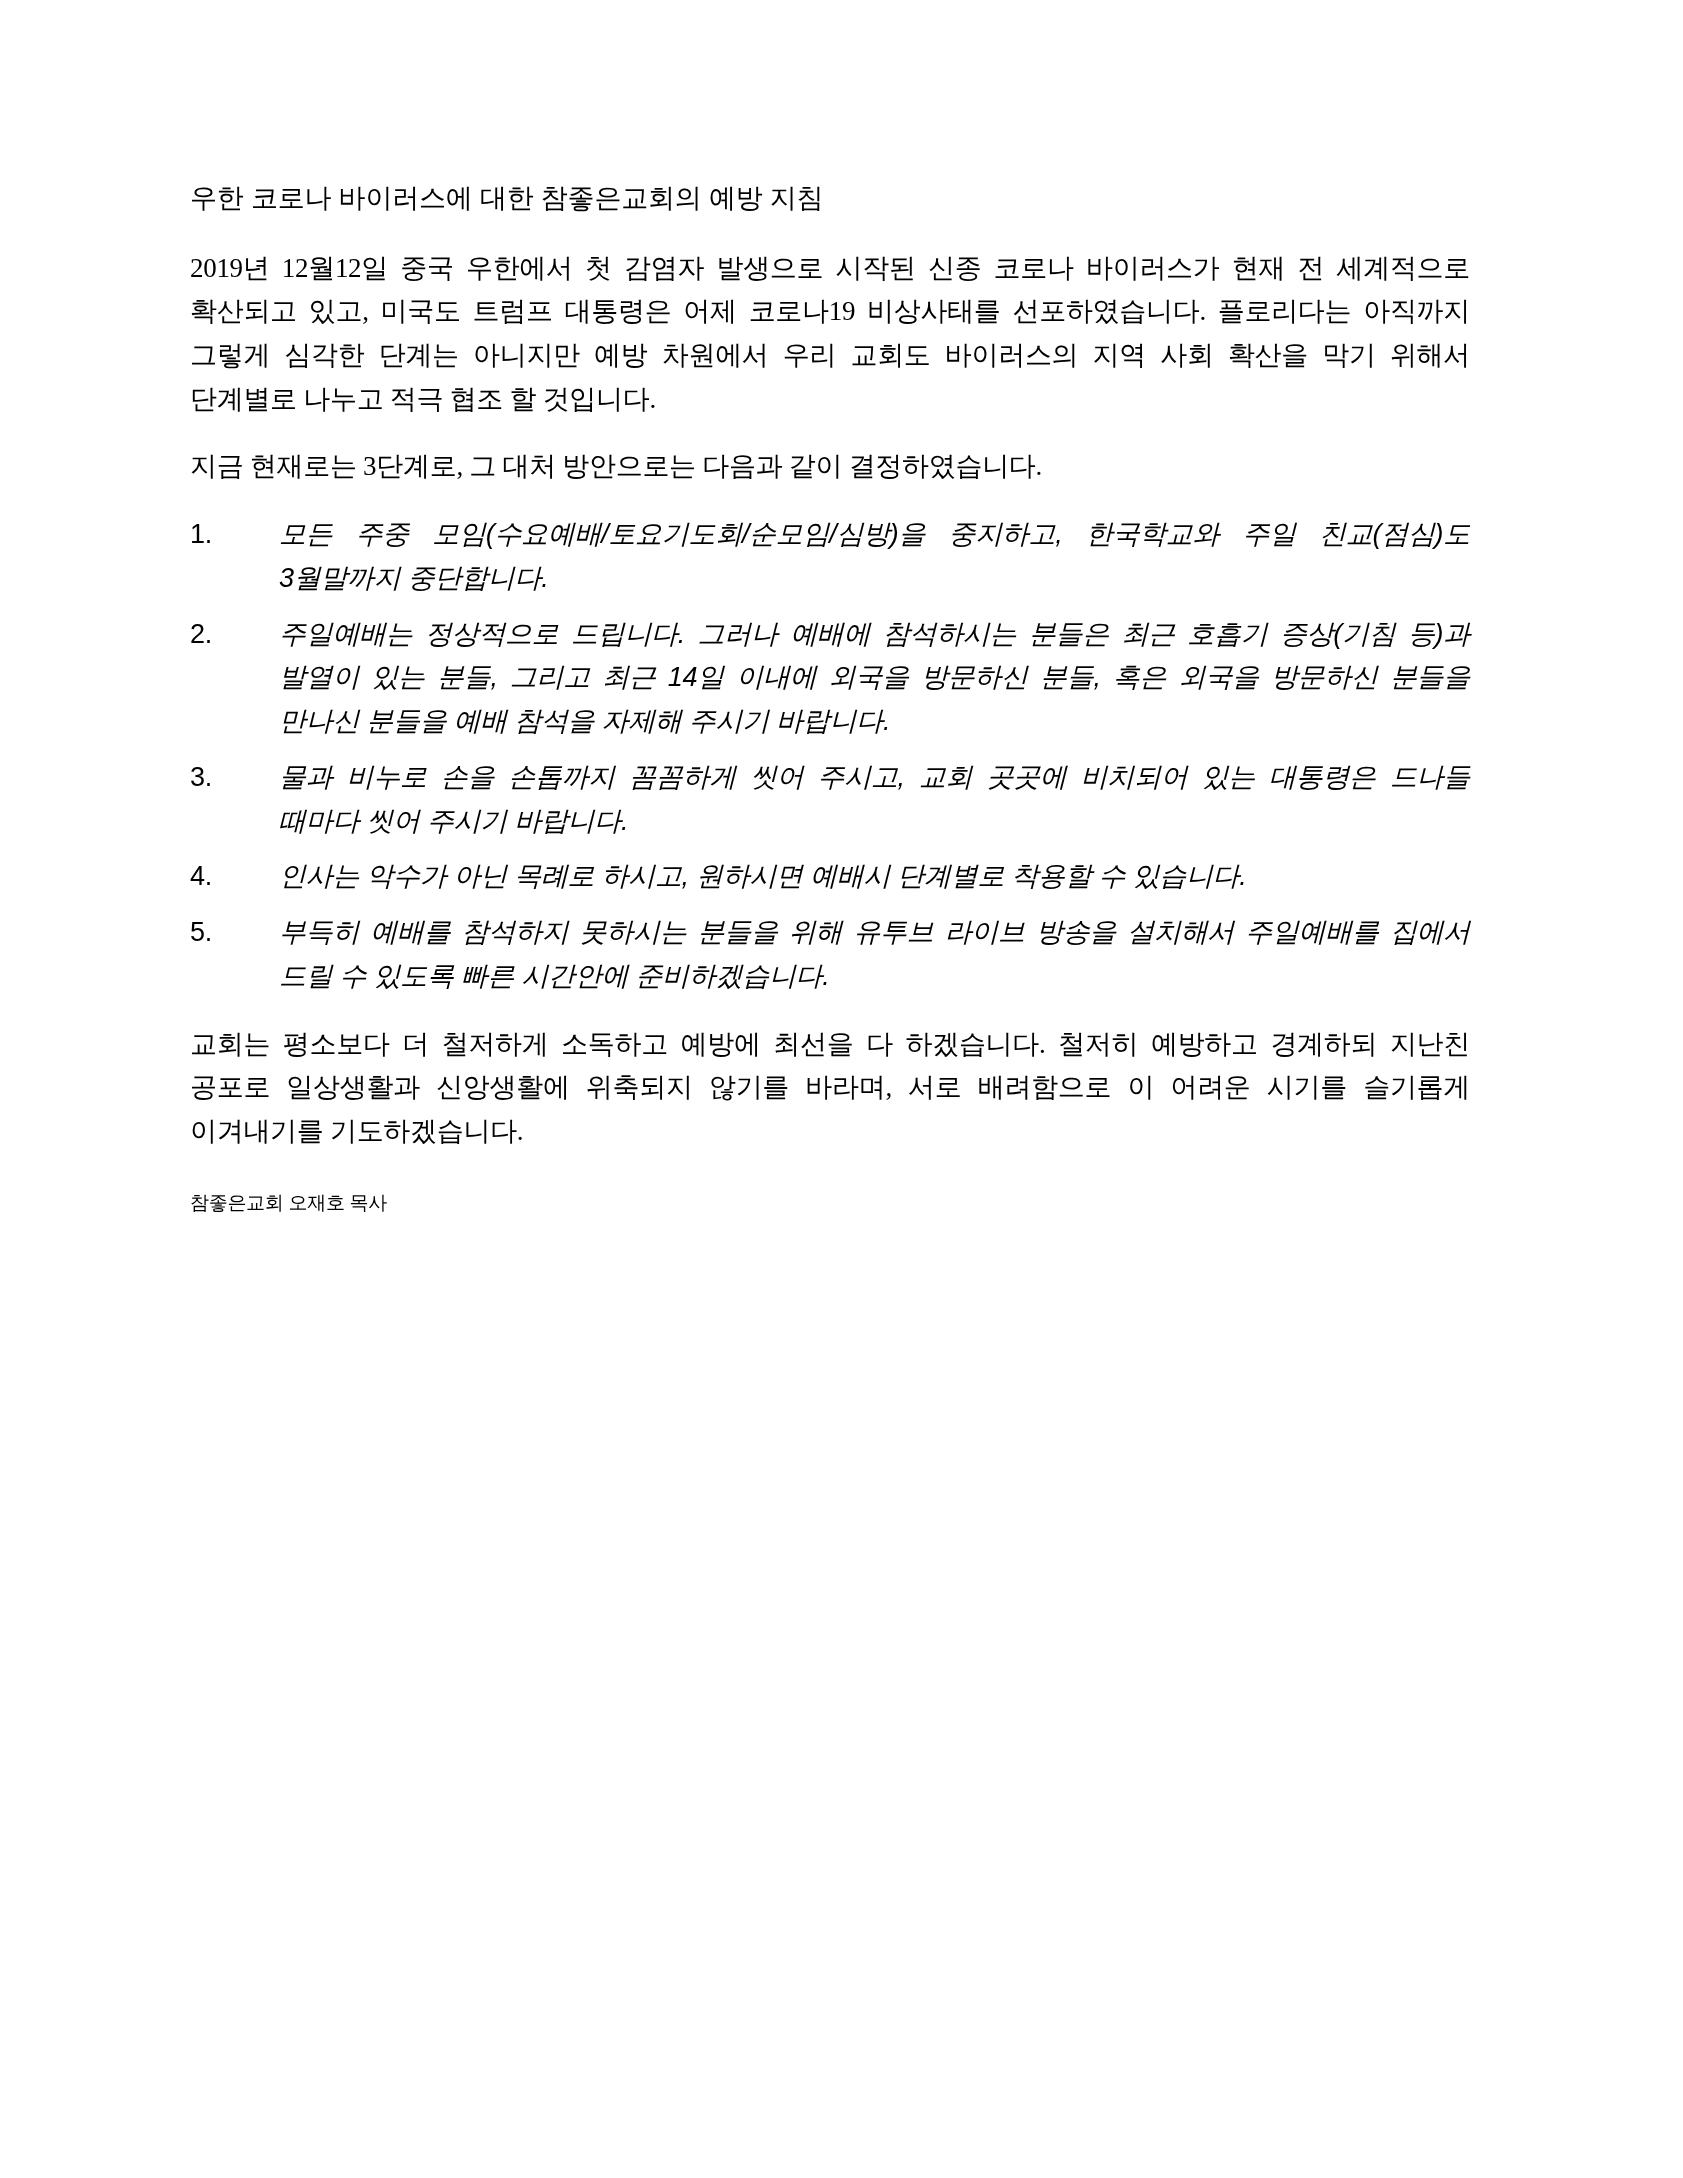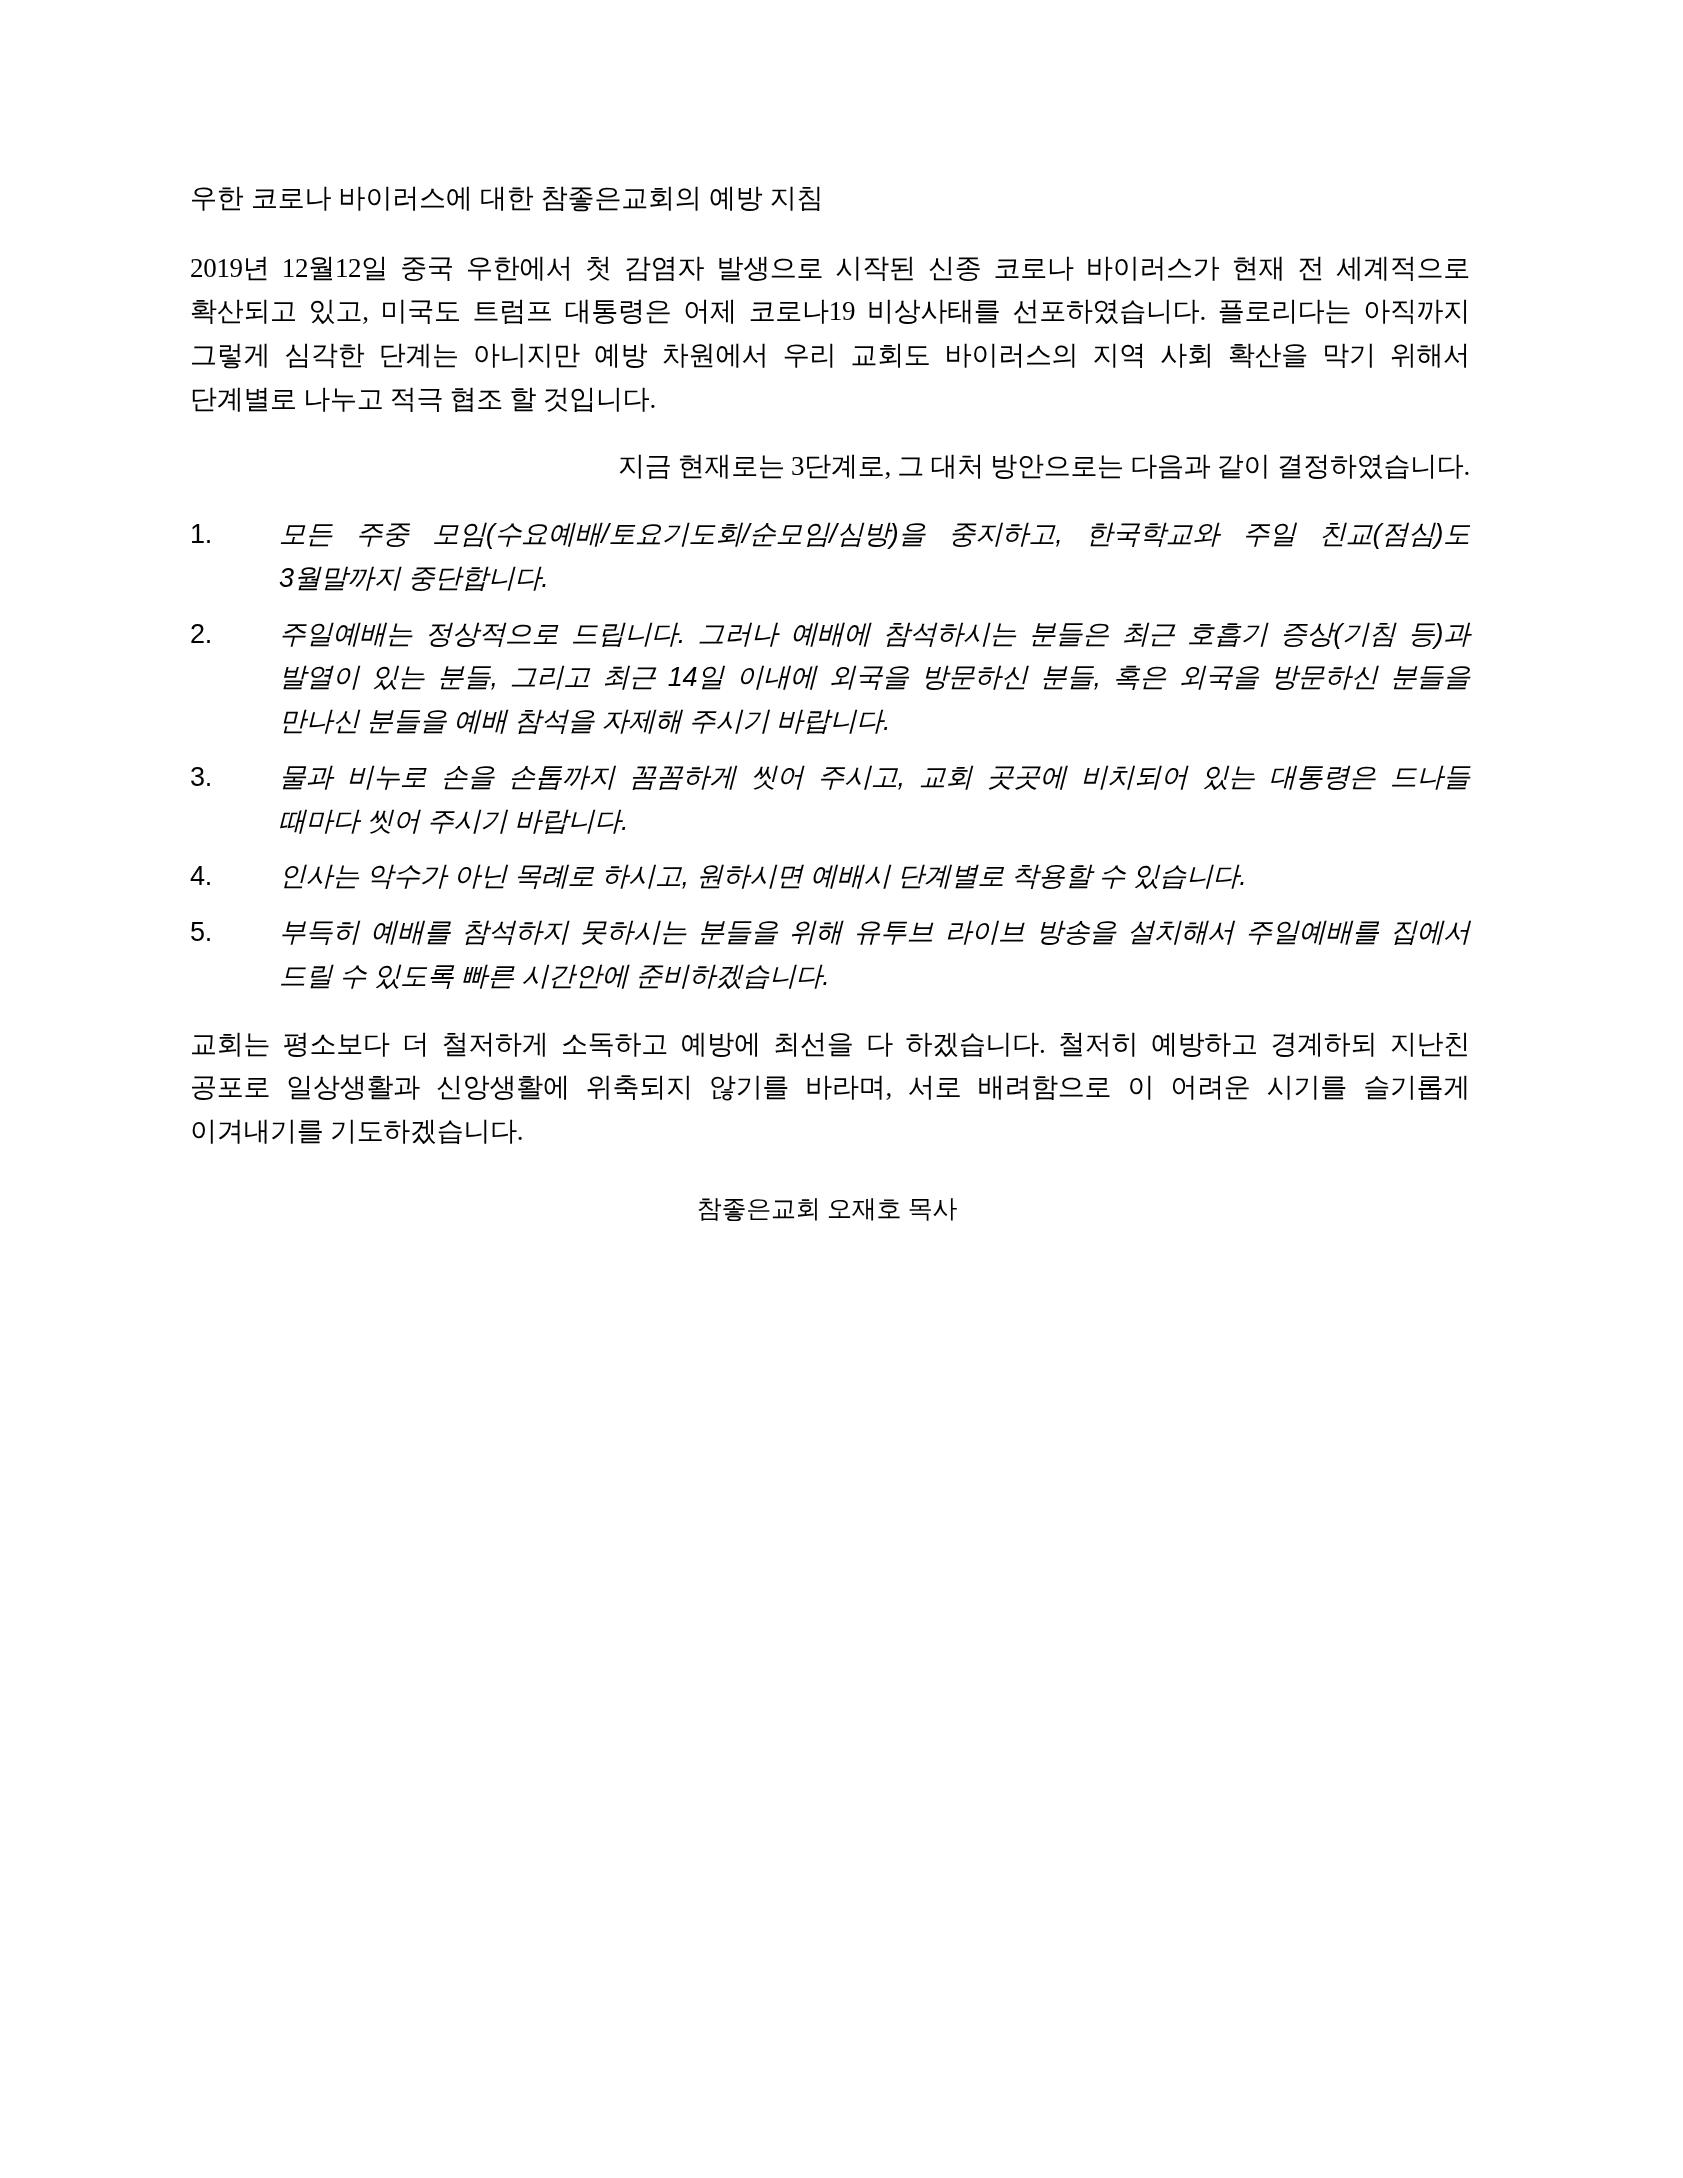--- a/index.html
+++ b/index.html
@@ -32,21 +32,21 @@
     font-size: 27px;
     line-height: 1.62;
     margin: 0 0 24px 0;
     text-align: justify;
     text-justify: inter-character;
     letter-spacing: -0.3px;
     word-break: keep-all;
     font-family: Liberation Serif, serif;
   }
   p.para.nojust {
-    text-align: right;
+    text-align: left;
   }
   ol.numlist {
     list-style: none;
     margin: 0 0 24px 0;
     padding: 0;
   }
   ol.numlist > li {
     position: relative;
     padding-left: 89px;
     font-size: 27px;
@@ -63,23 +63,23 @@
     top: 0;
     width: 59px;
     text-align: left;
     font-size: 27px;
   }
   ol.numlist > li .item-text {
     display: block;
     font-style: italic;
   }
   .signature {
-    font-size: 25px;
+    font-size: 19px;
     line-height: 1.62;
-    text-align: center;
+    text-align: left;
     margin: 34px 0 0 0;
     letter-spacing: -0.3px;
     padding-right: 6px;
   }
 </style>
 </head>
 <body>
 
 <div class="page">
 

